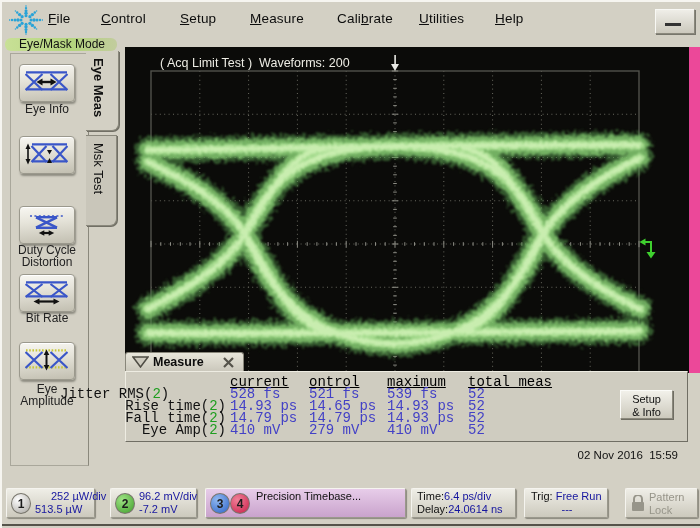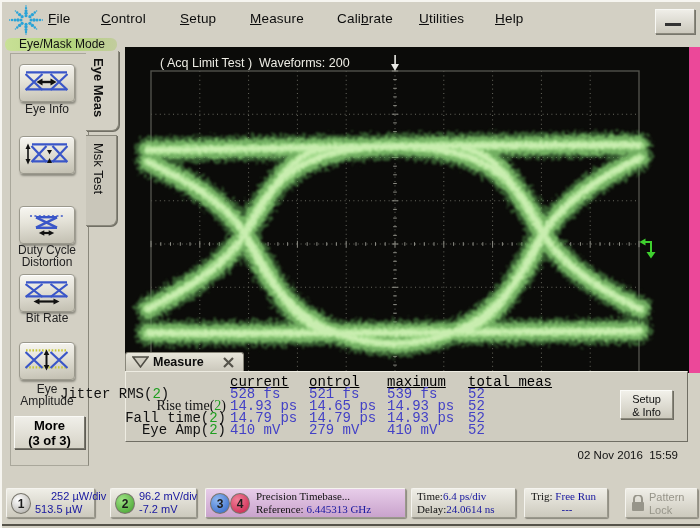--- a/index.html
+++ b/index.html
@@ -35,21 +35,21 @@
 #setupbtn{position:absolute;left:618px;top:388px;width:53px;height:29px;background:linear-gradient(#f2f1ea,#ccc9bd);
  border:1px solid #8a887c;border-top-color:#fbfbf8;border-left-color:#fbfbf8;box-shadow:1px 1px 0 #6f6d63;
  font-size:11px;text-align:center;line-height:13px;padding-top:2px;box-sizing:border-box;color:#111;}
 #datetxt{position:absolute;left:476px;top:447px;width:200px;text-align:right;font-size:11.5px;color:#111;}
 .bbox{position:absolute;top:486px;height:30px;background:linear-gradient(#efeee7,#ccc9bd);
  border:1px solid #9a988c;border-top-color:#f5f4ef;border-left-color:#f5f4ef;box-shadow:1px 1px 1px #8a887e;
  border-radius:2px;box-sizing:border-box;}
 .chcirc{position:absolute;top:4px;width:20px;height:21px;border-radius:50%;
  font-size:12px;font-weight:bold;text-align:center;line-height:21px;color:#1c1c1c;}
 .bt{position:absolute;font-size:11px;line-height:13px;white-space:nowrap;color:#16169f;}
-.btk{color:#111;font-family:Liberation Serif, serif;}
+.btk{color:#111;}
 #bluebar{position:absolute;left:0px;top:522px;width:700px;height:2px;background:#55534a;}
 </style></head><body>
 <div id="win">
     <div class="abs" style="left:7px;top:3px;"><svg width="34" height="30" viewBox="0 0 34 30">
         <g fill="#29a3d7">
           <circle cx="22.0" cy="15.0" r="1.5"></circle>
           <circle cx="25.0" cy="15.0" r="1.7"></circle>
           <circle cx="28.0" cy="15.0" r="1.5"></circle>
           <circle cx="31.0" cy="15.0" r="1.2"></circle>
           <circle cx="33.5" cy="15.0" r="0.8"></circle>
@@ -154,21 +154,20 @@
         <line x1="1" y1="2.4" x2="42" y2="2.4" stroke="#c8c83a" stroke-width="2.2" stroke-dasharray="1.6 1.6"></line>
         <line x1="1" y1="19.4" x2="42" y2="19.4" stroke="#c8c83a" stroke-width="2.2" stroke-dasharray="1.6 1.6"></line>
         <path d="M0.5,4 L17.5,20 M0.5,20 L17.5,4" stroke="#3a56c8" stroke-width="2.2" fill="none"></path>
         <path d="M25.5,4 L42.5,20 M25.5,20 L42.5,4" stroke="#3a56c8" stroke-width="2.2" fill="none"></path>
         <line x1="21.5" y1="5" x2="21.5" y2="19" stroke="#111" stroke-width="2"></line>
         <path d="M21.5,1.5 L18.7,7 L24.3,7 Z" fill="#111"></path>
         <path d="M21.5,22.5 L18.7,17 L24.3,17 Z" fill="#111"></path>
       </svg>
     </div>
     <div class="slab" style="top:381px;">Eye<br>Amplitude</div>
-    <div class="abs" style="left:12px;top:414px;width:71px;height:33px;background:linear-gradient(#f0efe9,#d6d3c7);border:1px solid #77756b;border-top-color:#fafaf6;border-left-color:#fafaf6;box-shadow:1px 1px 0 #5f5d55;font-size:13px;font-weight:bold;text-align:center;line-height:15px;padding-top:1px;box-sizing:border-box;">More<br>(3 of 3)</div>
     <div class="tab" id="tab1">
       <span style="font-weight:bold;">Eye Meas</span>
     </div>
     <div class="tab" id="tab2">
       <span>Msk Test</span>
     </div>
     <div id="screenbox"><svg id="screen" width="564" height="326" viewBox="0 0 564 326">
         <rect x="0" y="0" width="564" height="326" fill="#0b0b09"></rect>
         <defs>
 <filter id="fz1" x="-15%" y="-15%" width="130%" height="130%">
@@ -358,21 +357,21 @@
     <div id="mpanel"></div>
     <div class="mrow mono" style="left:228px;top:372px;"><u>current</u></div>
     <div class="mrow mono" style="left:307px;top:372px;"><u>ontrol</u></div>
     <div class="mrow mono" style="left:385px;top:372px;"><u>maximum</u></div>
     <div class="mrow mono" style="left:466px;top:372px;"><u>total meas</u></div>
     <div class="mrow mono" style="left:58px;top:384px;width:166px;color:#111;font-family:Liberation Mono, monospace;">Jitter RMS(<span class="grn">2</span>)</div>
     <div class="mrow mono blue" style="left:228px;top:384px;">528 fs</div>
     <div class="mrow mono blue" style="left:307px;top:384px;">521 fs</div>
     <div class="mrow mono blue" style="left:385px;top:384px;">539 fs</div>
     <div class="mrow mono blue" style="left:466px;top:384px;">52</div>
-    <div class="mrow mono" style="left:58px;top:396px;width:166px;text-align:right;color:#111;font-family:Liberation Serif, serif;">Rise time(<span class="grn">2</span>)</div>
+    <div class="mrow mono" style="left:58px;top:396px;width:166px;text-align:right;color:#111;">Rise time(<span class="grn">2</span>)</div>
     <div class="mrow mono blue" style="left:228px;top:396px;">14.93 ps</div>
     <div class="mrow mono blue" style="left:307px;top:396px;">14.65 ps</div>
     <div class="mrow mono blue" style="left:385px;top:396px;">14.93 ps</div>
     <div class="mrow mono blue" style="left:466px;top:396px;">52</div>
     <div class="mrow mono" style="left:58px;top:408px;width:166px;text-align:right;color:#111;">Fall time(<span class="grn">2</span>)</div>
     <div class="mrow mono blue" style="left:228px;top:408px;">14.79 ps</div>
     <div class="mrow mono blue" style="left:307px;top:408px;">14.79 ps</div>
     <div class="mrow mono blue" style="left:385px;top:408px;">14.93 ps</div>
     <div class="mrow mono blue" style="left:466px;top:408px;">52</div>
     <div class="mrow mono" style="left:58px;top:420px;width:166px;text-align:right;color:#111;">Eye Amp(<span class="grn">2</span>)</div>
@@ -389,21 +388,20 @@
     </div>
     <div class="bbox" style="left:108px;width:87px;">
       <div class="chcirc" style="left:4px;background:radial-gradient(circle at 35% 30%,#9fe385,#3f9e2a);border:1px solid #77756b;color:#1c1c1c;box-sizing:border-box;">2</div>
       <div class="bt" style="left:28px;top:1px;">96.2 mV/div</div>
       <div class="bt" style="left:28px;top:14px;">-7.2 mV</div>
     </div>
     <div class="bbox" style="left:203px;width:201px;background:linear-gradient(#e7cde9,#c9a3cc);">
       <div class="chcirc" style="left:4px;background:radial-gradient(circle at 35% 30%,#90b8f0,#2e64c8);border:1px solid #77756b;color:#1c1c1c;box-sizing:border-box;">3</div>
       <div class="chcirc" style="left:24px;background:radial-gradient(circle at 35% 30%,#f08098,#c81e48);border:1px solid #77756b;color:#1c1c1c;box-sizing:border-box;">4</div>
       <div class="bt btk" style="left:50px;top:1px;">Precision Timebase...</div>
-      <div class="bt btk" style="left:50px;top:14px;">Reference: <span class="bt" style="position:static;">6.445313 GHz</span></div>
     </div>
     <div class="bbox" style="left:409px;width:105px;">
       <div class="bt btk" style="left:5px;top:1px;">Time:<span style="color:#16169f;">6.4 ps/div</span></div>
       <div class="bt btk" style="left:5px;top:14px;">Delay:<span style="color:#16169f;">24.0614 ns</span></div>
     </div>
     <div class="bbox" style="left:623px;width:73px;color:#97958a;">
       <svg width="14" height="17" viewBox="0 0 14 17" style="position:absolute;left:5px;top:6px;">
         <path d="M3,7 L3,4 A4,4 0 0 1 11,4 L11,7" fill="none" stroke="#97958a" stroke-width="2"></path>
         <rect x="1" y="7" width="12" height="9" rx="1" fill="#97958a"></rect>
       </svg>

